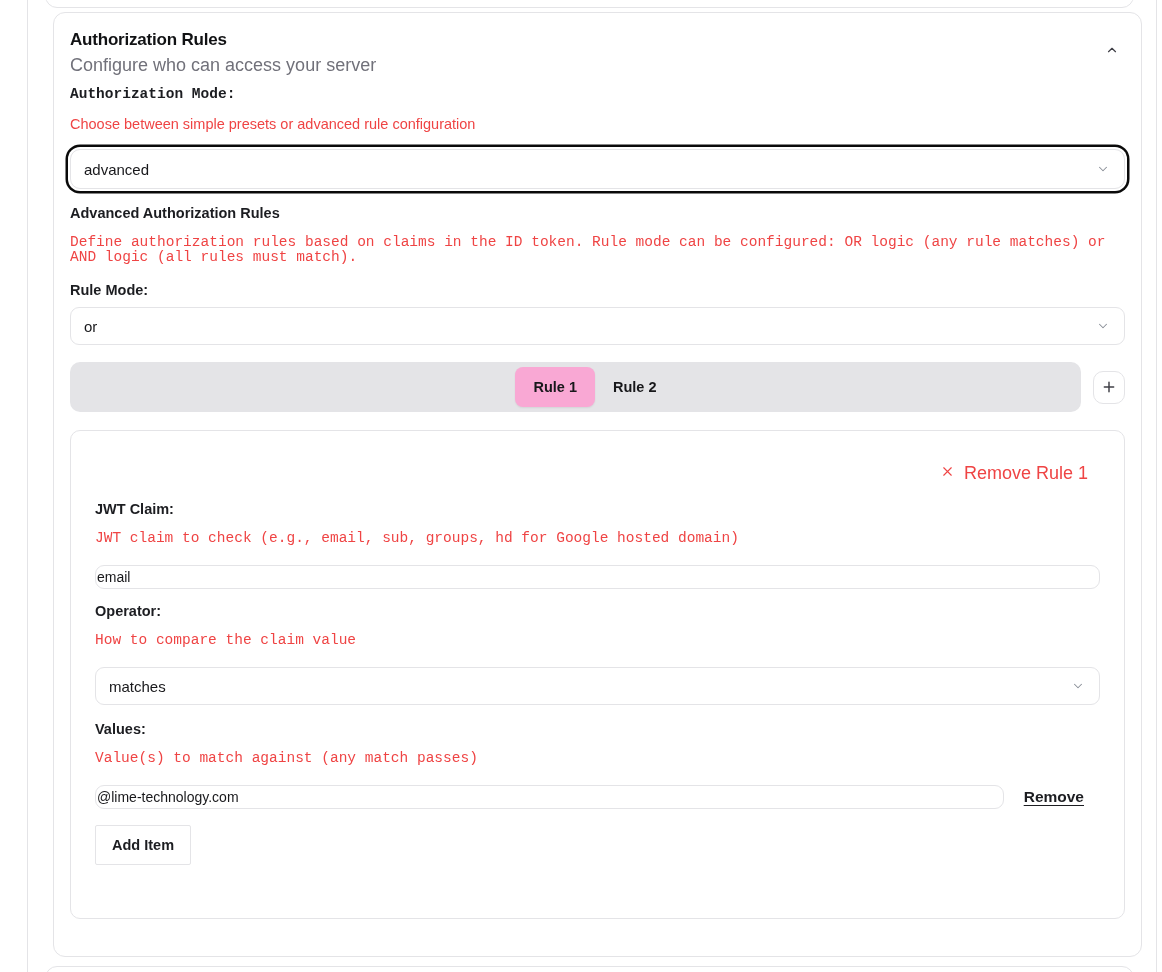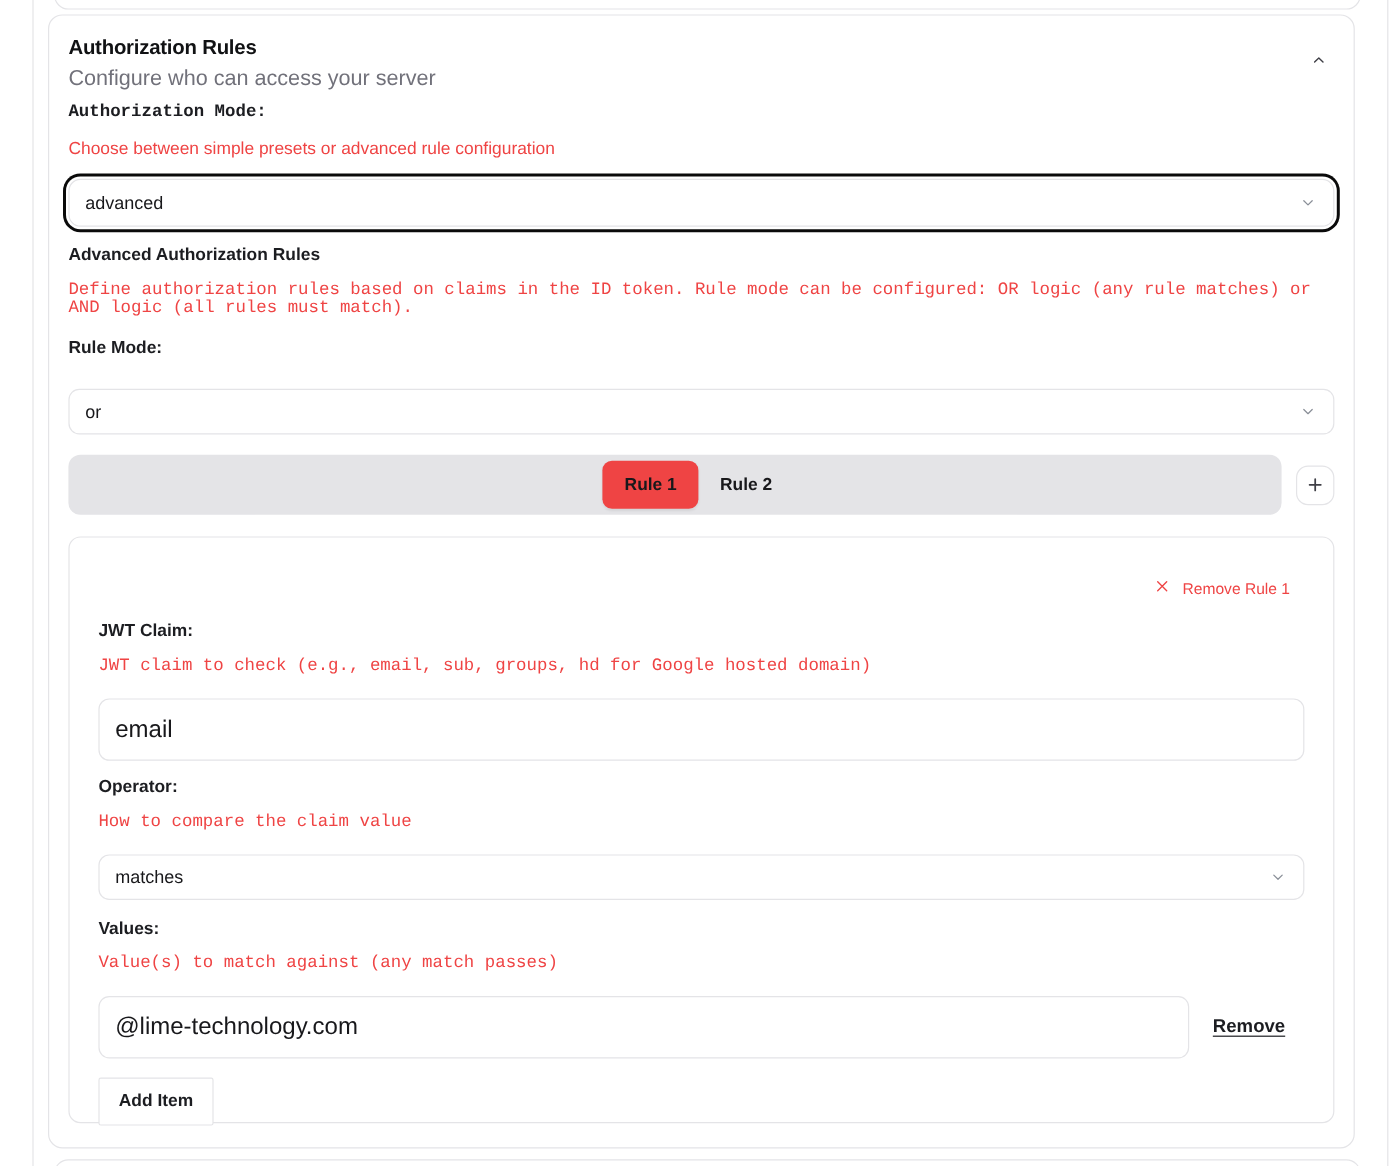--- a/index.html
+++ b/index.html
@@ -21,42 +21,42 @@
     border-radius: 14px;
   }
 
   .card {
     position: absolute;
     background: #fff;
     border: 1px solid #e4e4e7;
     border-radius: 12px;
   }
   .card-above { left: 45px; top: -30px; width: 1089px; height: 38px; }
-  .card-main  { left: 40px; top: 12px;  width: 1089px; height: 945px; padding: 18px 16px 15px; }
+  .card-main  { left: 53px; top: 12px;  width: 1089px; height: 945px; padding: 18px 16px 15px; }
   .card-below { left: 45px; top: 966px; width: 1089px; height: 40px; }
 
   
   .hdr-row { display: flex; justify-content: space-between; align-items: flex-start; }
   .card-title { font-size: 17px; line-height: 18px; font-weight: 700; color: #111214; letter-spacing: -0.2px; }
   .card-sub { margin-top: 8px; font-size: 18px; line-height: 16px; color: #71717a; }
   .collapse-btn {
     background: none; border: none; cursor: pointer;
     padding: 4px; margin: 8px 2px 0 0; line-height: 0;
   }
 
   .fld-label { font-size: 14.5px; line-height: 15px; font-weight: 700; color: #1c1d21; }
   .fld-desc  { font-size: 14.5px; line-height: 15px; color: #ef4444; }
 
   .mt14 { margin-top: 14px; font-family: Liberation Mono, monospace; }
   .mt15 { margin-top: 15px; }
   .mt16 { margin-top: 16px; }
   .mt17 { margin-top: 17px; }
   .mt18 { margin-top: 18px; }
   .mt19 { margin-top: 19px; }
-  .mt20 { margin-top: 26px; }
+  .mt20 { margin-top: 9px; }
 
   .select {
     position: relative;
     display: flex; align-items: center; justify-content: space-between;
     width: 100%; height: 38px;
     padding: 0 14px 0 13px;
     background: #fff;
     border: 1px solid #e4e4e7;
     border-radius: 9px;
     font-size: 15px; color: #18181b;
@@ -64,26 +64,26 @@
   }
   .select.focused {
     height: 40px;
     border-radius: 10px;
     box-shadow: 0 0 0 2px #ffffff, 0 0 0 4.5px #0a0a0a;
   }
   .select .chev { line-height: 0; }
 
   .text-input {
     display: block;
-    width: 100%; height: 52px;
-    padding: 0 13px;
+    width: 100%; height: 24px;
+    padding: 0 1px;
     background: #fff;
     border: 1px solid #e4e4e7;
     border-radius: 9px;
-    font-size: 20px; color: #18181b;
+    font-size: 14px; color: #18181b;
     font-family: "Liberation Sans", "DejaVu Sans", sans-serif;
     outline: none;
   }
 
   
   .tabs-row { display: flex; align-items: center; gap: 12px; }
   .tabs-list {
     flex: 1; height: 50px;
     background: #e4e4e7;
     border-radius: 10px;
@@ -91,42 +91,42 @@
     padding: 5px;
   }
   .tab {
     height: 40px; padding: 0 18px;
     display: flex; align-items: center; justify-content: center;
     border: none; background: transparent;
     border-radius: 8px;
     font-size: 14.5px; font-weight: 600; color: #18181b;
     font-family: inherit; cursor: pointer;
   }
-  .tab.active { background: #ef4444; box-shadow: 0 1px 2px rgba(0,0,0,0.07); margin-left: 39px; }
+  .tab.active { background: #f9a8d4; box-shadow: 0 1px 2px rgba(0,0,0,0.07); margin-left: 39px; }
   .add-rule-btn {
     width: 32px; height: 33px; flex: none;
     background: #fff; border: 1px solid #e4e4e7; border-radius: 10px;
     display: flex; align-items: center; justify-content: center;
     cursor: pointer; line-height: 0;
   }
 
   
   .rule-card {
     border: 1px solid #e4e4e7;
     border-radius: 10px;
     background: #fff;
     height: 489px;
     padding: 0 24px 24px;
   }
   .remove-rule-row { display: flex; justify-content: flex-end; margin-top: 24px; }
   .remove-rule-btn {
     height: 36px; padding: 0 12px;
     display: flex; align-items: center; gap: 9px;
     background: none; border: none; cursor: pointer;
-    color: #ef4444; font-size: 13px; font-family: inherit;
+    color: #ef4444; font-size: 18px; font-family: inherit;
   }
 
   .value-row { display: flex; align-items: center; }
   .value-input { width: 909px; flex: none; }
   .remove-link {
     margin-left: auto; margin-right: 16px;
     font-size: 15.5px; font-weight: 600; color: #1c1d21;
     text-decoration: underline;
     text-underline-offset: 3px;
     cursor: pointer;

